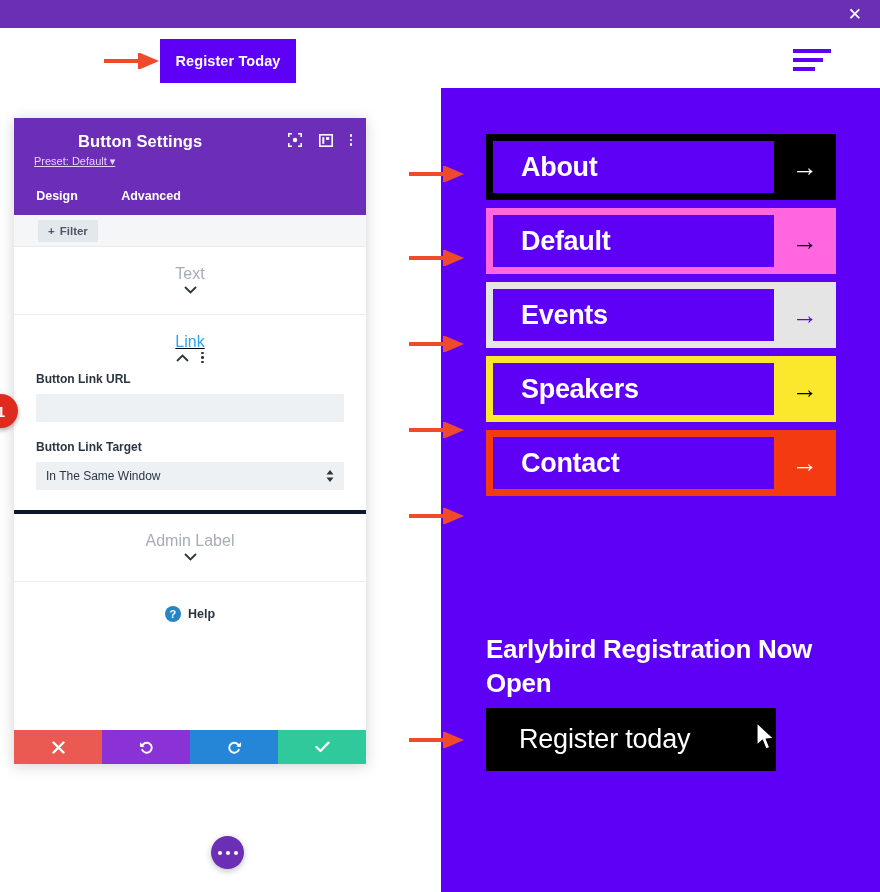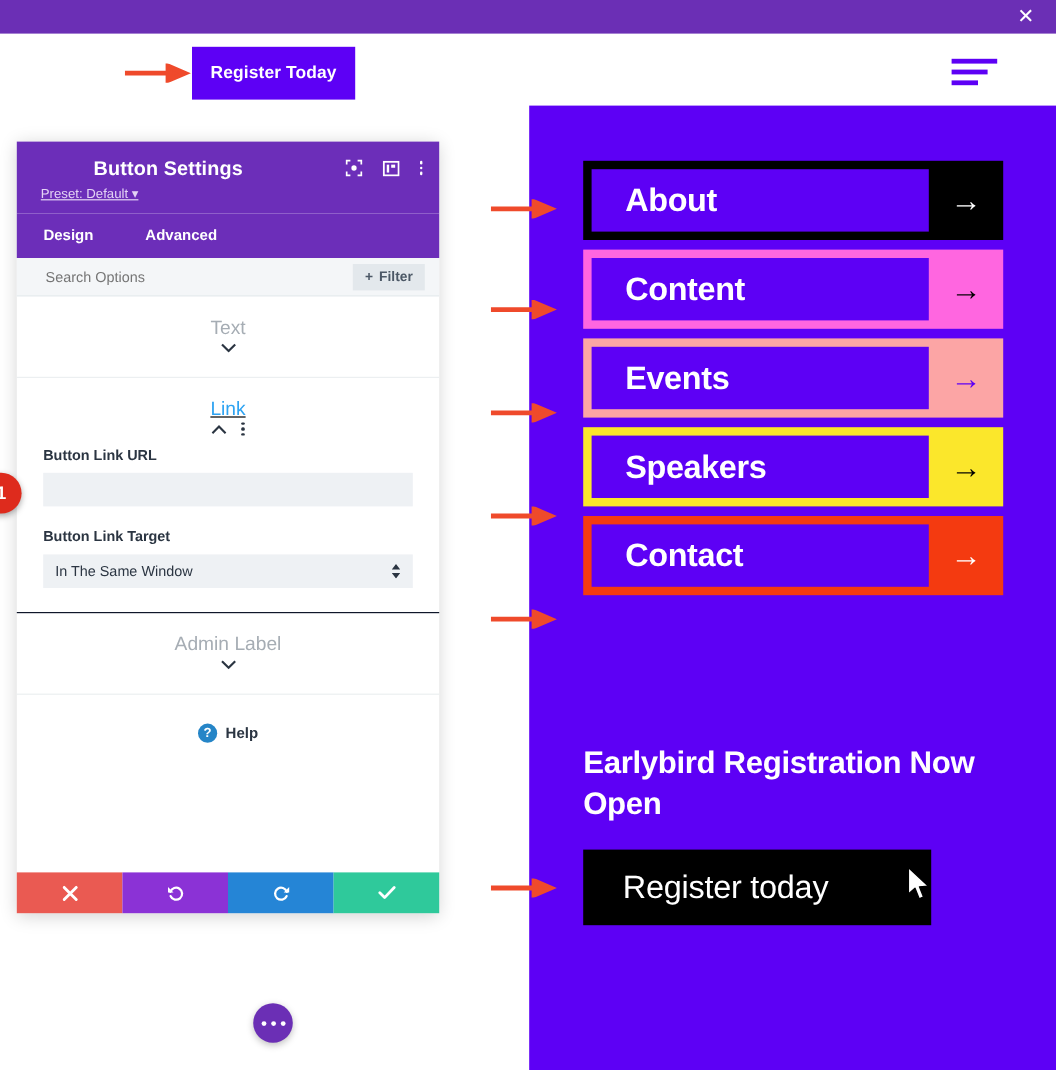--- a/index.html
+++ b/index.html
@@ -98,21 +98,21 @@
   .section {
     border-bottom: 1px solid #eceff1; padding: 18px 22px;
     display: flex; align-items: center; justify-content: space-between; flex-direction: column;
   }
   .section-title { font-size: 16px; color: #a6adb4; font-weight: 400; }
   .section.open .section-title { color: #2ea3f2; }
   .chev { color: #2b3542; font-size: 13px; line-height: 1; }
   .sec-right { display: flex; align-items: center; gap: 12px; }
   .dots-v.dark span { background: #2b3542; }
 
-  .linkbody { padding: 0 22px 20px 22px; border-bottom: 1px solid #0f172a; position: relative; }
+  .linkbody { padding: 0 22px 20px 22px; border-bottom: 4px solid #0f172a; position: relative; }
   .field-label {
     font-size: 12px; font-weight: 700; color: #2b3542; margin-bottom: 8px;
   }
   .text-input {
     width: 100%; height: 28px; background: #eef1f4; border: 0; outline: none;
     font-family: "Liberation Sans", sans-serif; font-size: 12px; color: #2b3542;
     padding: 0 10px;
   }
   .select-wrap { position: relative; margin-top: 16px; }
   .select-box {
@@ -184,29 +184,29 @@
   .mi-arrow {
     width: 62px; display: flex; align-items: center; justify-content: center;
     font-size: 26px; line-height: 1;
   }
 
   
   .menu-item.about    { background: #000000; }
   .menu-item.about    .mi-arrow { color: #ffffff; }
   .menu-item.schedule { background: #ff66e0; }
   .menu-item.schedule .mi-arrow { color: #000000; }
-  .menu-item.events   { background: #fca5a5; }
+  .menu-item.events   { background: #e5e5e5; }
   .menu-item.events   .mi-arrow { color: #5d00f5; }
   .menu-item.speakers { background: #fbe72b; }
   .menu-item.speakers .mi-arrow { color: #000000; }
   .menu-item.contact  { background: #f43a10; }
   .menu-item.contact  .mi-arrow { color: #ffffff; }
 
   .earlybird {
-    position: absolute; left: 45px; top: 530px; width: 340px;
+    position: absolute; left: 45px; top: 544px; width: 340px;
     color: #ffffff; font-size: 26px; font-weight: 700; line-height: 1.32;
     letter-spacing: -.3px;
   }
 
   .reg-today-btn {
     position: absolute; left: 45px; top: 620px;
     width: 290px; height: 63px; background: #000000;
     display: flex; align-items: center; padding-left: 33px;
     cursor: pointer;
   }
@@ -268,21 +268,20 @@
         </span>
       </div>
     </div>
 
     <div class="tabs">
       <div class="tab t2">Design</div>
       <div class="tab t3">Advanced</div>
     </div>
 
     <div class="searchrow">
-      <input class="search-input" type="text" placeholder="Search Options" style="">
       <div class="filter-btn">
         <span>+</span>
         <span>Filter</span>
       </div>
     </div>
 
     <div class="section">
       <span class="section-title">Text</span>
       <span class="chev">
         <svg width="13" height="8" viewBox="0 0 13 8">
@@ -379,21 +378,21 @@
 
       <div class="menu-item about">
         <div class="mi-inner">
           <span class="mi-label">About</span>
         </div>
         <div class="mi-arrow">→</div>
       </div>
 
       <div class="menu-item schedule">
         <div class="mi-inner">
-          <span class="mi-label">Content</span>
+          <span class="mi-label">Default</span>
         </div>
         <div class="mi-arrow">→</div>
       </div>
 
       <div class="menu-item events">
         <div class="mi-inner">
           <span class="mi-label">Events</span>
         </div>
         <div class="mi-arrow">→</div>
       </div>

